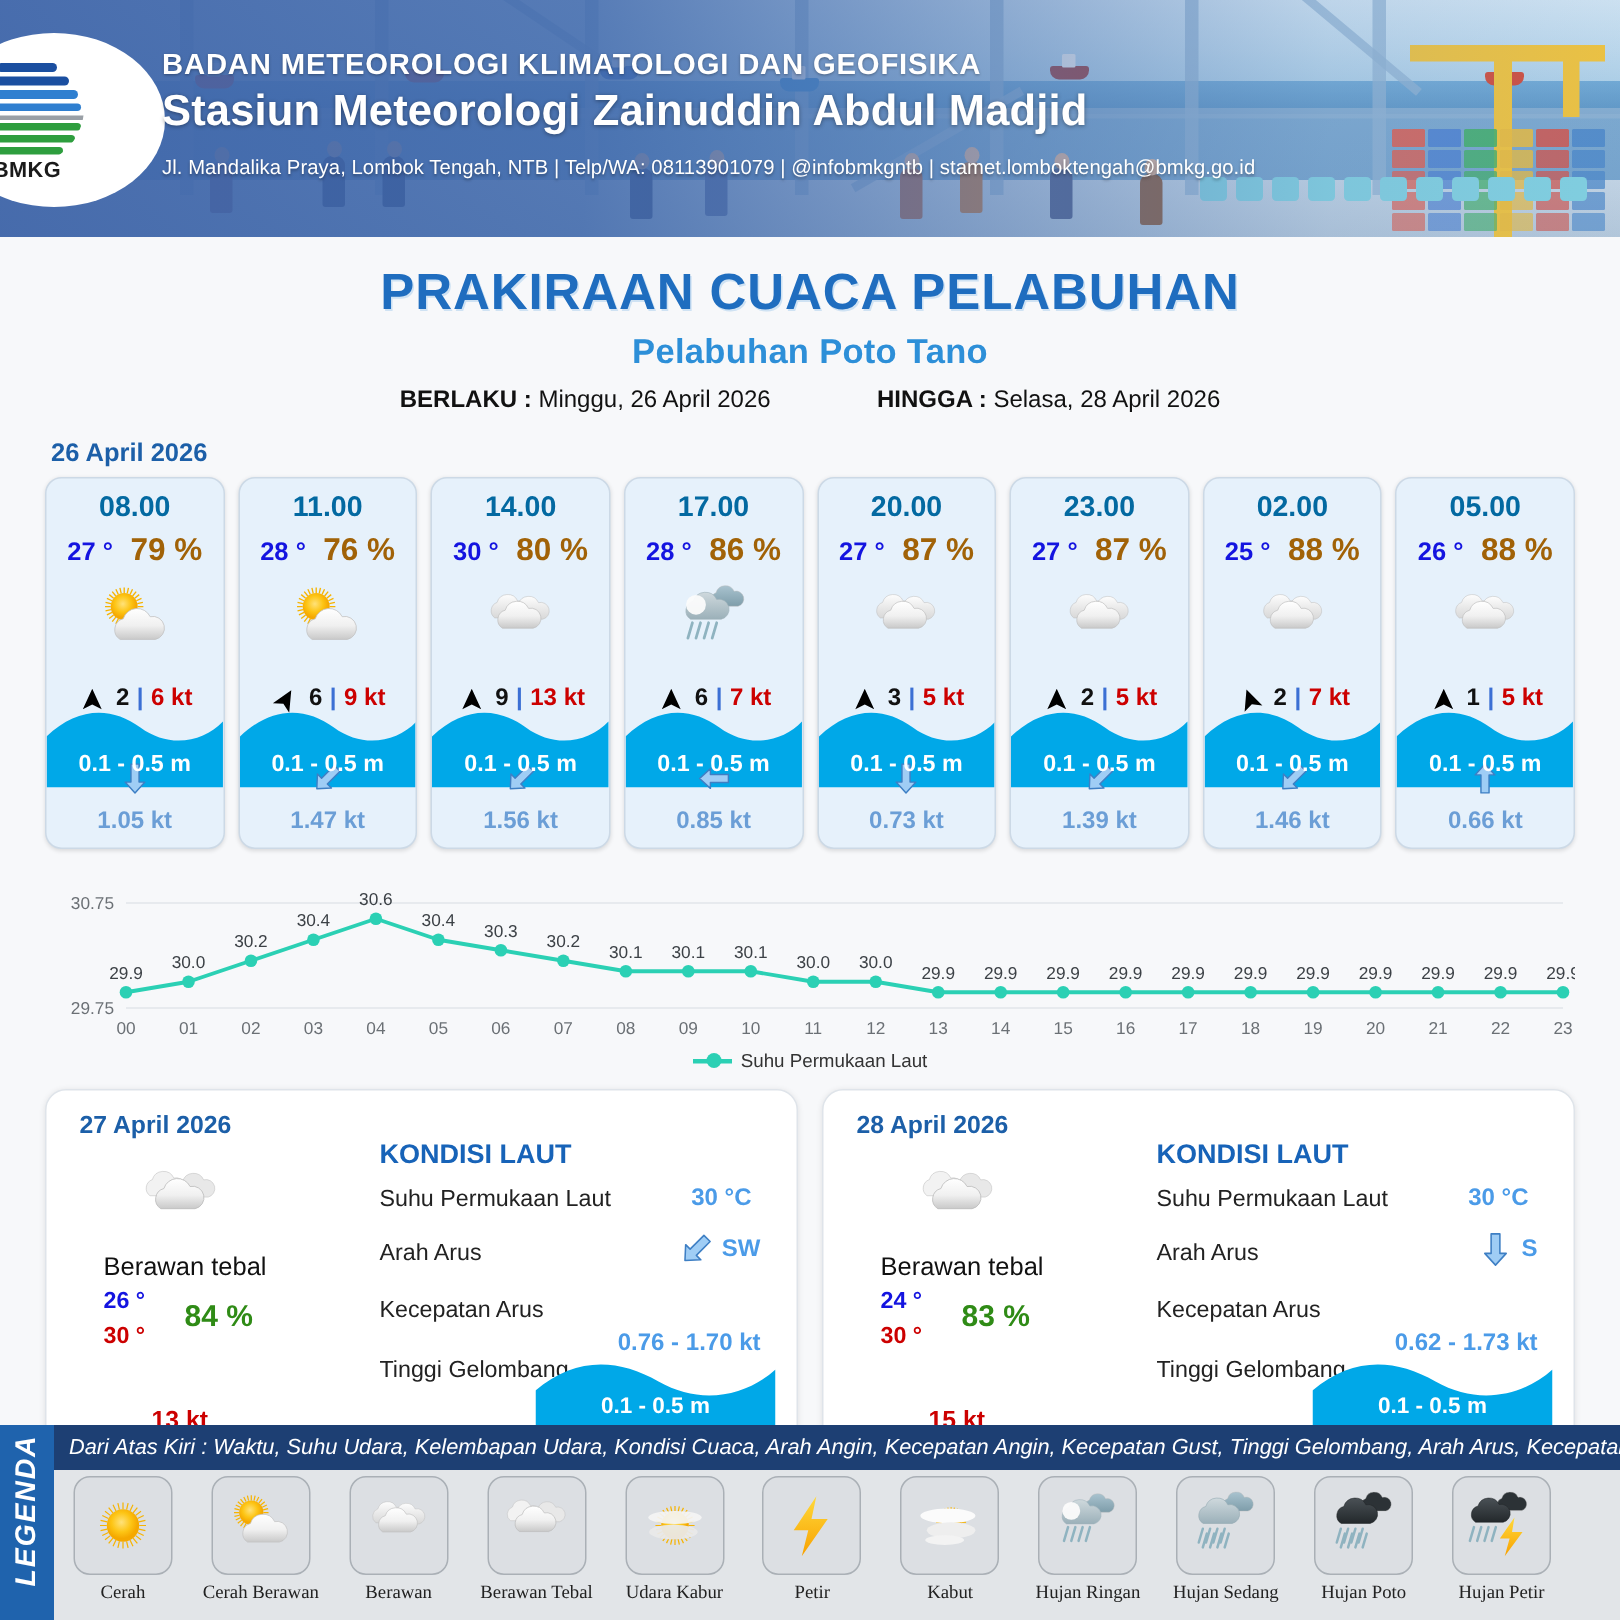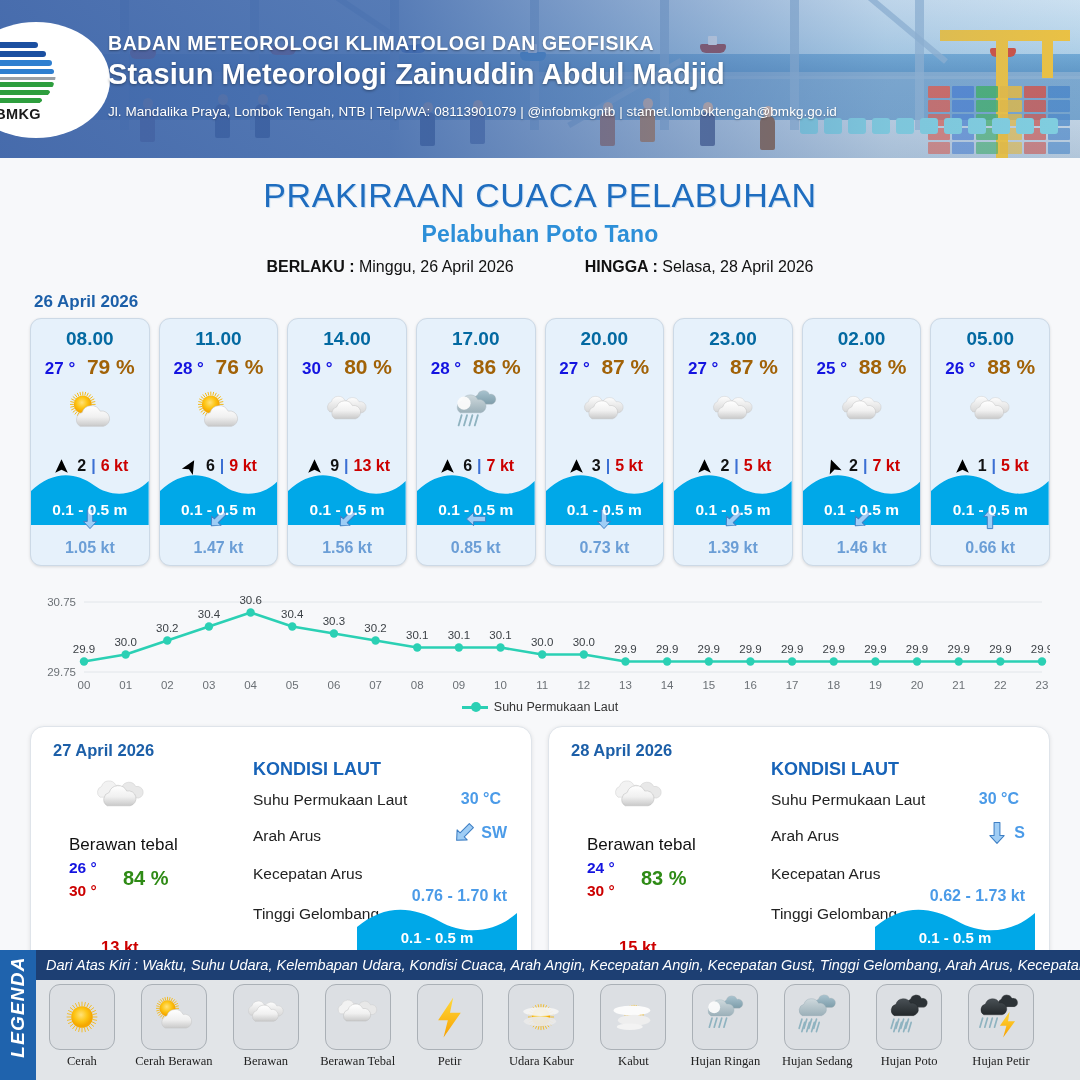--- a/index.html
+++ b/index.html
@@ -41,21 +41,21 @@
     font-size:14.5px; font-weight:bold; color:#1a1a1a; letter-spacing:.3px; }
   .hdr-txt { position:absolute; left:108px; z-index:8; color:#fff; }
   .hdr-l1 { top:32px; font-size:19.5px; font-weight:bold; letter-spacing:.55px;
     text-shadow:0 1px 2px rgba(0,0,0,.35); }
   .hdr-l2 { top:58px; font-size:29px; font-weight:bold; letter-spacing:.1px;
     text-shadow:0 1px 3px rgba(0,0,0,.4); }
   .hdr-l3 { top:104px; font-size:13.5px; font-weight:normal; letter-spacing:.05px;
     text-shadow:0 1px 2px rgba(0,0,0,.35); }
 
   
-  .title-main { text-align:center; margin-top:18px; font-size:34px; font-weight:normal;
+  .title-main { text-align:center; margin-top:18px; font-size:34px; font-weight:bold;
     color:#1f6dbf; letter-spacing:.6px; text-shadow:1px 1px 0 #cfe2f3; font-stretch:condensed; }
   .title-sub { text-align:center; margin-top:6px; font-size:23px; font-weight:bold;
     color:#2d8fd8; letter-spacing:.2px; }
   .validity { text-align:center; margin-top:10px; font-size:16px; color:#111; }
   .validity .lbl { font-weight:bold; }
   .validity .gap { display:inline-block; width:62px; }
 
   
   .date-label { margin:16px 0 6px 34px; font-size:17px; font-weight:bold; color:#1c5fa8; }
   .cards { display:flex; gap:9px; padding:0 30px; }
@@ -1443,60 +1443,20 @@
               </linearGradient>
     <linearGradient id="darkCl" x1="0" y1="0" x2="0" y2="1">
                 <stop offset="0%" stop-color="#4a5156"></stop>
                 <stop offset="100%" stop-color="#23282b"></stop>
               </linearGradient>
     <linearGradient id="boltG" x1="0" y1="0" x2="0" y2="1">
                 <stop offset="0%" stop-color="#ffd93b"></stop>
                 <stop offset="100%" stop-color="#f8a100"></stop>
               </linearGradient>
   </defs>
-            <path fill="url(#boltG)" d="M56 14 L28 56 L46 56 L38 88 L70 42 L50 42 Z"></path>
-          </svg>
-        </div>
-                <div class="leg-name">Petir</div>
-      </div>
-      <div class="leg-item">
-        <div class="leg-tile">
-          <svg width="54" height="54" viewBox="0 0 100 100">
-  <defs>
-    <radialGradient id="sunG" cx="45%" cy="40%">
-                <stop offset="0%" stop-color="#ffe27a"></stop>
-                <stop offset="60%" stop-color="#fdc515"></stop>
-                <stop offset="100%" stop-color="#f5a800"></stop>
-              </radialGradient>
-    <linearGradient id="cloudG" x1="0" y1="0" x2="0" y2="1">
-                <stop offset="0%" stop-color="#ffffff"></stop>
-                <stop offset="55%" stop-color="#f0f0f0"></stop>
-                <stop offset="100%" stop-color="#c9c9c9"></stop>
-              </linearGradient>
-    <linearGradient id="cloudG2" x1="0" y1="0" x2="0" y2="1">
-                <stop offset="0%" stop-color="#fdfdfd"></stop>
-                <stop offset="100%" stop-color="#d8d8d8"></stop>
-              </linearGradient>
-    <linearGradient id="rainCl" x1="0" y1="0" x2="0" y2="1">
-                <stop offset="0%" stop-color="#cfd9dd"></stop>
-                <stop offset="100%" stop-color="#9bb0b9"></stop>
-              </linearGradient>
-    <linearGradient id="rainClB" x1="0" y1="0" x2="0" y2="1">
-                <stop offset="0%" stop-color="#a9c3cf"></stop>
-                <stop offset="100%" stop-color="#7e9daa"></stop>
-              </linearGradient>
-    <linearGradient id="darkCl" x1="0" y1="0" x2="0" y2="1">
-                <stop offset="0%" stop-color="#4a5156"></stop>
-                <stop offset="100%" stop-color="#23282b"></stop>
-              </linearGradient>
-    <linearGradient id="boltG" x1="0" y1="0" x2="0" y2="1">
-                <stop offset="0%" stop-color="#ffd93b"></stop>
-                <stop offset="100%" stop-color="#f8a100"></stop>
-              </linearGradient>
-  </defs>
             <line x1="67" y1="50" x2="74.14" y2="50" stroke="#f6b300" stroke-width="1.5"></line>
             <line x1="66.573774507091" y1="53.78285587725735" x2="73.53475980006922" y2="55.37165534570543" stroke="#f6b300" stroke-width="1.5"></line>
             <line x1="65.31647075434113" y1="57.37602356499849" x2="71.7493884711644" y2="60.47395346229786" stroke="#f6b300" stroke-width="1.5"></line>
             <line x1="63.29113520195651" y1="60.59932663159847" x2="68.87341198677824" y2="65.05104381686982" stroke="#f6b300" stroke-width="1.5"></line>
             <line x1="60.59932663159847" y1="63.29113520195651" x2="65.05104381686982" y2="68.87341198677824" stroke="#f6b300" stroke-width="1.5"></line>
             <line x1="57.37602356499848" y1="65.31647075434113" x2="60.47395346229785" y2="71.7493884711644" stroke="#f6b300" stroke-width="1.5"></line>
             <line x1="53.78285587725735" y1="66.573774507091" x2="55.371655345705435" y2="73.53475980006922" stroke="#f6b300" stroke-width="1.5"></line>
             <line x1="50" y1="67" x2="50" y2="74.14" stroke="#f6b300" stroke-width="1.5"></line>
             <line x1="46.21714412274265" y1="66.573774507091" x2="44.62834465429457" y2="73.53475980006922" stroke="#f6b300" stroke-width="1.5"></line>
             <line x1="42.62397643500151" y1="65.31647075434113" x2="39.526046537702136" y2="71.7493884711644" stroke="#f6b300" stroke-width="1.5"></line>
@@ -1517,20 +1477,60 @@
             <line x1="60.599326631598466" y1="36.70886479804349" x2="65.05104381686982" y2="31.126588013221756" stroke="#f6b300" stroke-width="1.5"></line>
             <line x1="63.29113520195651" y1="39.40067336840153" x2="68.87341198677824" y2="34.948956183130164" stroke="#f6b300" stroke-width="1.5"></line>
             <line x1="65.31647075434113" y1="42.62397643500151" x2="71.7493884711644" y2="39.52604653770214" stroke="#f6b300" stroke-width="1.5"></line>
             <line x1="66.573774507091" y1="46.21714412274265" x2="73.53475980006922" y2="44.628344654294565" stroke="#f6b300" stroke-width="1.5"></line>
             <circle cx="50" cy="50" r="17" fill="url(#sunG)"></circle>
             <ellipse cx="50" cy="40" rx="33" ry="8" fill="#f4f4f4" opacity=".92"></ellipse>
             <ellipse cx="48" cy="58" rx="30" ry="9" fill="#eaeaea" opacity=".93"></ellipse>
           </svg>
         </div>
                 <div class="leg-name">Udara Kabur</div>
+      </div>
+      <div class="leg-item">
+        <div class="leg-tile">
+          <svg width="54" height="54" viewBox="0 0 100 100">
+  <defs>
+    <radialGradient id="sunG" cx="45%" cy="40%">
+                <stop offset="0%" stop-color="#ffe27a"></stop>
+                <stop offset="60%" stop-color="#fdc515"></stop>
+                <stop offset="100%" stop-color="#f5a800"></stop>
+              </radialGradient>
+    <linearGradient id="cloudG" x1="0" y1="0" x2="0" y2="1">
+                <stop offset="0%" stop-color="#ffffff"></stop>
+                <stop offset="55%" stop-color="#f0f0f0"></stop>
+                <stop offset="100%" stop-color="#c9c9c9"></stop>
+              </linearGradient>
+    <linearGradient id="cloudG2" x1="0" y1="0" x2="0" y2="1">
+                <stop offset="0%" stop-color="#fdfdfd"></stop>
+                <stop offset="100%" stop-color="#d8d8d8"></stop>
+              </linearGradient>
+    <linearGradient id="rainCl" x1="0" y1="0" x2="0" y2="1">
+                <stop offset="0%" stop-color="#cfd9dd"></stop>
+                <stop offset="100%" stop-color="#9bb0b9"></stop>
+              </linearGradient>
+    <linearGradient id="rainClB" x1="0" y1="0" x2="0" y2="1">
+                <stop offset="0%" stop-color="#a9c3cf"></stop>
+                <stop offset="100%" stop-color="#7e9daa"></stop>
+              </linearGradient>
+    <linearGradient id="darkCl" x1="0" y1="0" x2="0" y2="1">
+                <stop offset="0%" stop-color="#4a5156"></stop>
+                <stop offset="100%" stop-color="#23282b"></stop>
+              </linearGradient>
+    <linearGradient id="boltG" x1="0" y1="0" x2="0" y2="1">
+                <stop offset="0%" stop-color="#ffd93b"></stop>
+                <stop offset="100%" stop-color="#f8a100"></stop>
+              </linearGradient>
+  </defs>
+            <path fill="url(#boltG)" d="M56 14 L28 56 L46 56 L38 88 L70 42 L50 42 Z"></path>
+          </svg>
+        </div>
+                <div class="leg-name">Petir</div>
       </div>
       <div class="leg-item">
         <div class="leg-tile">
           <svg width="54" height="54" viewBox="0 0 100 100">
   <defs>
     <radialGradient id="sunG" cx="45%" cy="40%">
                 <stop offset="0%" stop-color="#ffe27a"></stop>
                 <stop offset="60%" stop-color="#fdc515"></stop>
                 <stop offset="100%" stop-color="#f5a800"></stop>
               </radialGradient>

